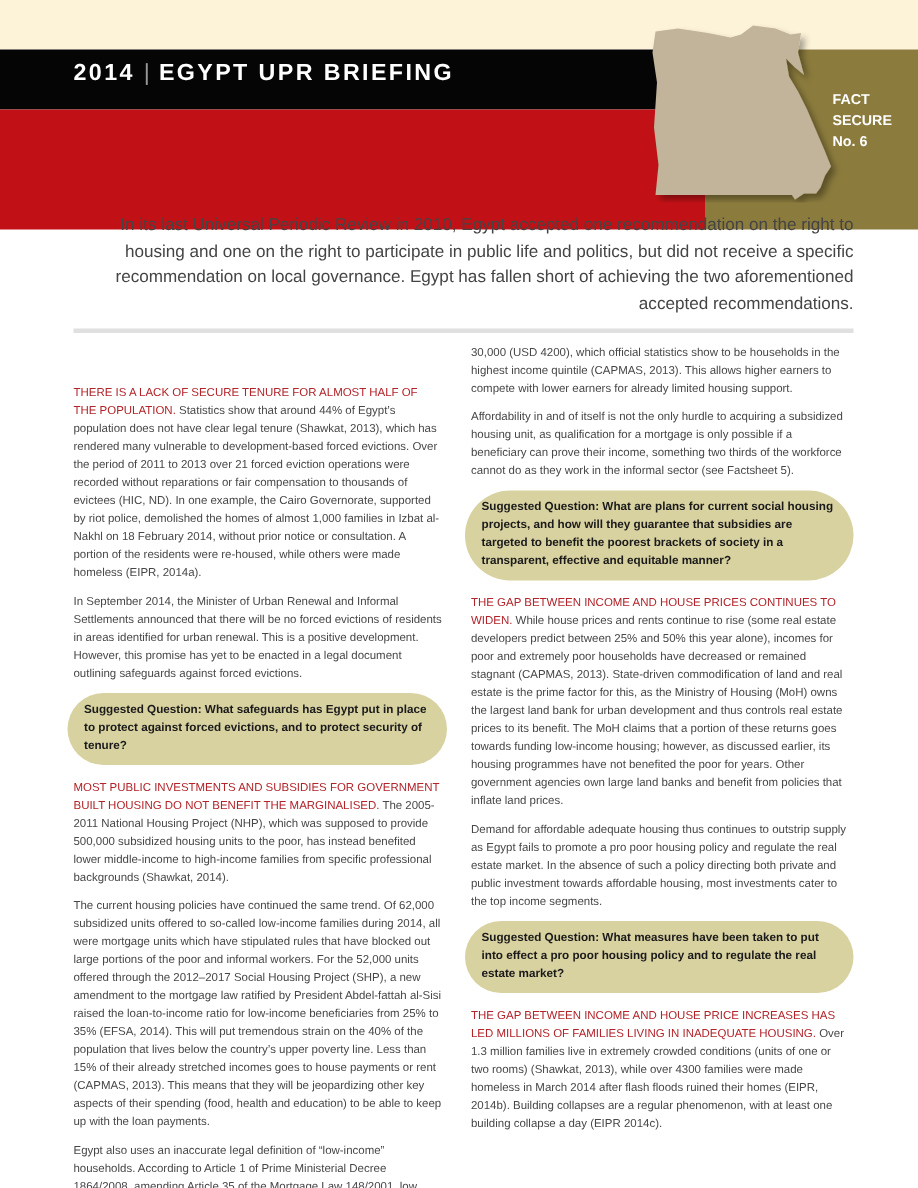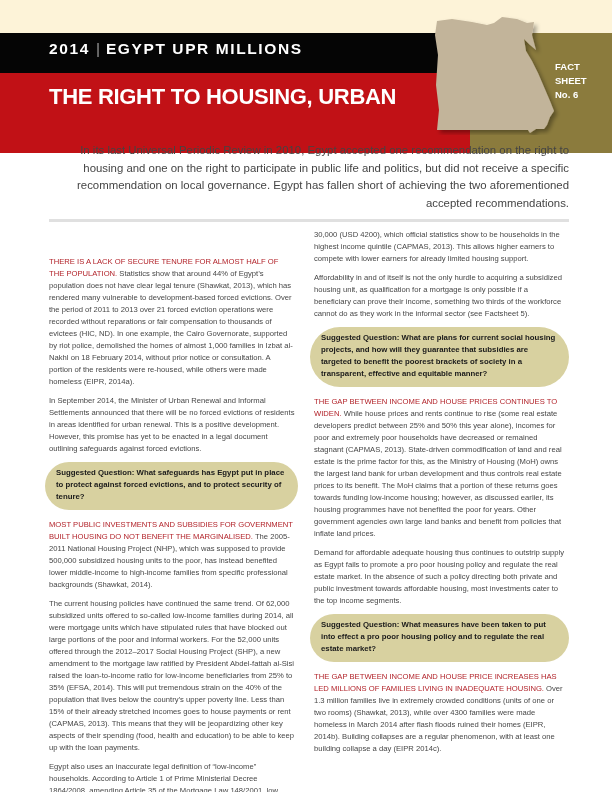--- a/index.html
+++ b/index.html
@@ -47,39 +47,38 @@
 </style>
 </head>
 <body>
 
 <div class="topband"></div>
 <div class="olivebar"></div>
 <div class="blackbar"></div>
 <div class="redbar"></div>
 
 <div class="header-kicker">
-  <span>2014</span><span class="sep">|</span><span>EGYPT UPR MILLIONS</span>
+  <span>2014</span><span class="sep">|</span><span>EGYPT UPR BRIEFING</span>
 </div>
 
 <div class="title">
-  <div>THE RIGHT TO HOUSING, URBAN</div>
 </div>
 
 <svg class="map" viewBox="0 0 140 120">
   <defs>
     <filter id="sh" x="-10%" y="-10%" width="130%" height="130%">
       <feDropShadow dx="3" dy="3" stdDeviation="2" flood-color="#000" flood-opacity="0.35"></feDropShadow>
     </filter>
   </defs>
   <path filter="url(#sh)" fill="#c2b49a" d="M5 6 L20 4 L40 7 L55 10 L62 8 L70 2 L85 4 L95 8 L102 7 L100 20 L104 35 L98 30 L92 24 L94 36 L100 46 L106 58 L112 72 L118 86 L122 96 L118 102 L115 110 L112 114 L104 114 L98 118 L96 115 L60 115 L5 115 L7 95 L4 70 L6 40 L3 20 Z"></path>
 </svg>
 
 <div class="factsheet">
   <div>FACT</div>
-  <div>SHEET</div>
+  <div>SECURE</div>
   <div>No. 6</div>
 </div>
 
 <div class="intro">In its last Universal Periodic Review in 2010, Egypt accepted one recommendation on the right to housing and one on the right to participate in public life and politics, but did not receive a specific recommendation on local governance. Egypt has fallen short of achieving the two aforementioned accepted recommendations.</div>
 <div class="divider"></div>
 
 <div class="col left">
   <p><span class="lead">THERE IS A LACK OF SECURE TENURE FOR ALMOST HALF OF THE POPULATION.</span><span> Statistics show that around 44% of Egypt’s population does not have clear legal tenure (Shawkat, 2013), which has rendered many vulnerable to development-based forced evictions. Over the period of 2011 to 2013 over 21 forced eviction operations were recorded without reparations or fair compensation to thousands of evictees (HIC, ND). In one example, the Cairo Governorate, supported by riot police, demolished the homes of almost 1,000 families in Izbat al-Nakhl on 18 February 2014, without prior notice or consultation. A portion of the residents were re-housed, while others were made homeless (EIPR, 2014a).</span></p>
   <p><span>In September 2014, the Minister of Urban Renewal and Informal Settlements announced that there will be no forced evictions of residents in areas identified for urban renewal. This is a positive development. However, this promise has yet to be enacted in a legal document outlining safeguards against forced evictions.</span></p>
   <div class="question">Suggested Question:  What safeguards has Egypt put in place to protect against forced evictions, and to protect security of tenure?</div>

